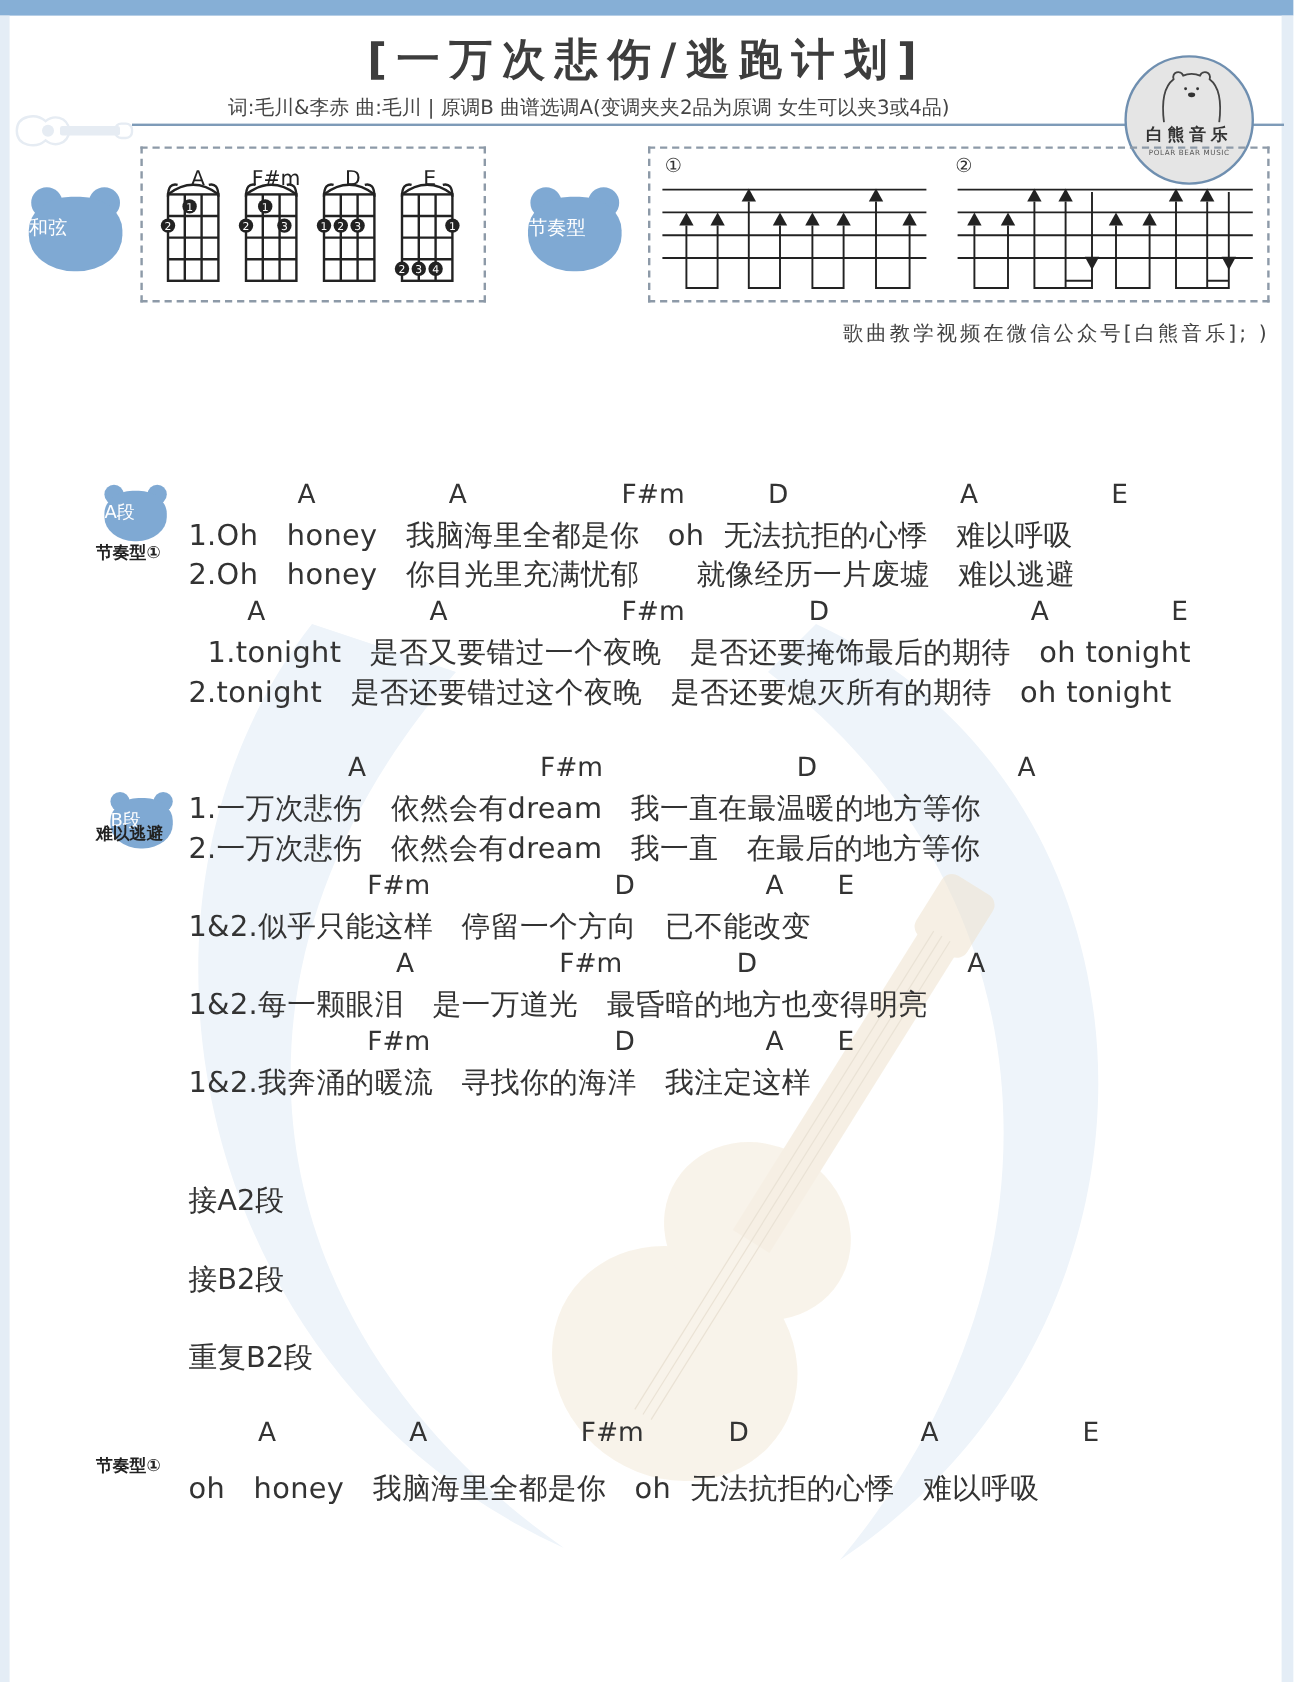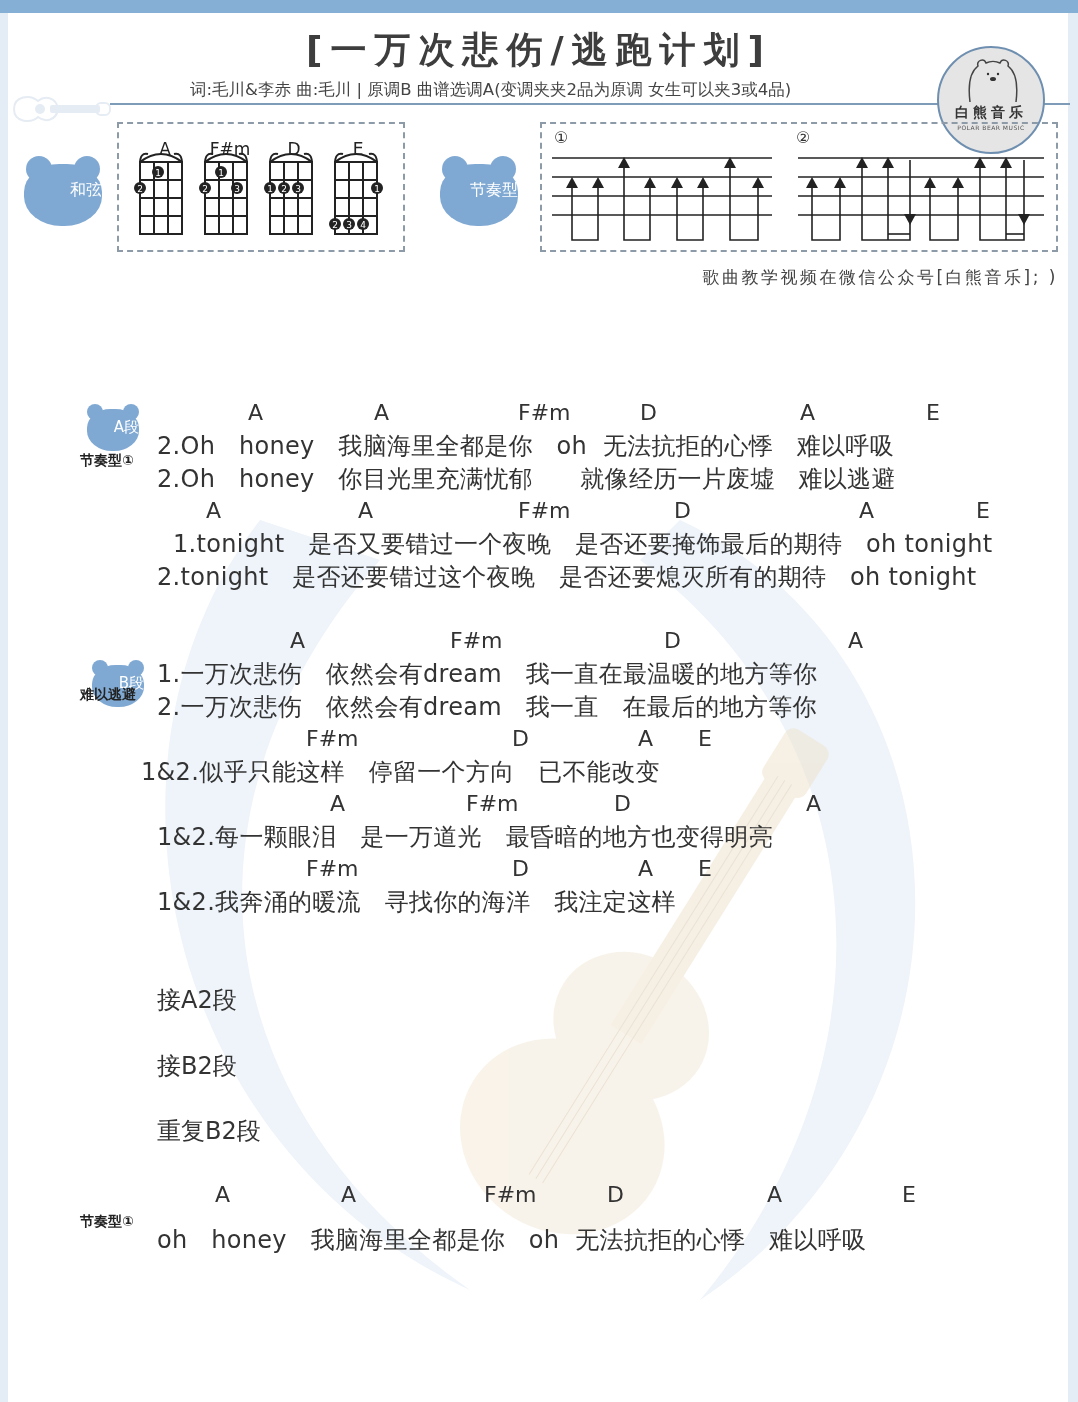--- a/index.html
+++ b/index.html
@@ -19,21 +19,21 @@
   .guitar-logo { position: absolute; left: 10px; top: 88px; width: 104px; height: 42px; }
 
   .brand { position: absolute; left: 937px; top: 46px; width: 108px; height: 108px; border-radius: 50%; border: 2px solid #6f8fb0; background: #e5e5e5; text-align: center; }
   .brand-bear { position: absolute; left: 25px; top: 10px; width: 58px; height: 44px; }
   .brand-cn { position: absolute; left: 0; top: 56px; width: 100%; font-size: 14px; font-weight: bold; letter-spacing: 4px; color: #333; }
   .brand-en { position: absolute; left: 0; top: 76px; width: 100%; font-size: 6px; letter-spacing: 0.5px; color: #555; }
 
   .bear-badge { position: absolute; }
   .bear-badge .ear { position: absolute; width: 26px; height: 26px; border-radius: 50%; background: #7fa9d3; }
   .bear-badge .head { position: absolute; border-radius: 45% 45% 48% 48%; background: #7fa9d3; }
-  .bear-badge .lbl { position: absolute; width: 100%; text-align: right; color: #fff; }
+  .bear-badge .lbl { position: absolute; width: 100%; text-align: left; color: #fff; }
 
   .dash-box { position: absolute; border: 2px dashed #8d9aa8; }
   .chord-name { position: absolute; top: 0; width: 100%; text-align: center; font-size: 17px; color: #222; }
 
   .strum-num { position: absolute; font-size: 16px; color: #333; }
 
   .footnote { position: absolute; right: 20px; top: 266px; font-size: 17px; letter-spacing: 2.5px; color: #444; }
   .section-label { position: absolute; font-size: 14px; font-weight: bold; color: #222; white-space: nowrap; }
 
   .chord-row { position: absolute; height: 26px; font-size: 22px; color: #333; }
@@ -254,21 +254,21 @@
 <div class="section-label" style="left:80px; top:452px;">节奏型①</div>
 
 <div class="chord-row" style="left:0; top:400px; width:1078px;">
   <span style="left:248px;">A</span>
   <span style="left:374px;">A</span>
   <span style="left:518px;">F#m</span>
   <span style="left:640px;">D</span>
   <span style="left:800px;">A</span>
   <span style="left:926px;">E</span>
 </div>
-<div class="lyric" style="left:157px; top:430px;">2.Oh   honey   我脑海里全都是你   oh  无法抗拒的心悸   难以呼吸</div>
+<div class="lyric" style="left:157px; top:430px;">1.Oh   honey   我脑海里全都是你   oh  无法抗拒的心悸   难以呼吸</div>
 <div class="lyric" style="left:157px; top:463px;">2.Oh   honey   你目光里充满忧郁      就像经历一片废墟   难以逃避</div>
 
 <div class="chord-row" style="left:0; top:498px; width:1078px;">
   <span style="left:206px;">A</span>
   <span style="left:358px;">A</span>
   <span style="left:518px;">F#m</span>
   <span style="left:674px;">D</span>
   <span style="left:859px;">A</span>
   <span style="left:976px;">E</span>
 </div>
@@ -291,21 +291,21 @@
 </div>
 <div class="lyric" style="left:157px; top:658px;">1.一万次悲伤   依然会有dream   我一直在最温暖的地方等你</div>
 <div class="lyric" style="left:157px; top:691px;">2.一万次悲伤   依然会有dream   我一直   在最后的地方等你</div>
 
 <div class="chord-row" style="left:0; top:726px; width:1078px;">
   <span style="left:306px;">F#m</span>
   <span style="left:512px;">D</span>
   <span style="left:638px;">A</span>
   <span style="left:698px;">E</span>
 </div>
-<div class="lyric" style="left:141px; top:756px;">1&amp;2.似乎只能这样   停留一个方向   已不能改变</div>
+<div class="lyric" style="left:157px; top:756px;">1&amp;2.似乎只能这样   停留一个方向   已不能改变</div>
 
 <div class="chord-row" style="left:0; top:791px; width:1078px;">
   <span style="left:330px;">A</span>
   <span style="left:466px;">F#m</span>
   <span style="left:614px;">D</span>
   <span style="left:806px;">A</span>
 </div>
 <div class="lyric" style="left:157px; top:821px;">1&amp;2.每一颗眼泪   是一万道光   最昏暗的地方也变得明亮</div>
 
 <div class="chord-row" style="left:0; top:856px; width:1078px;">

